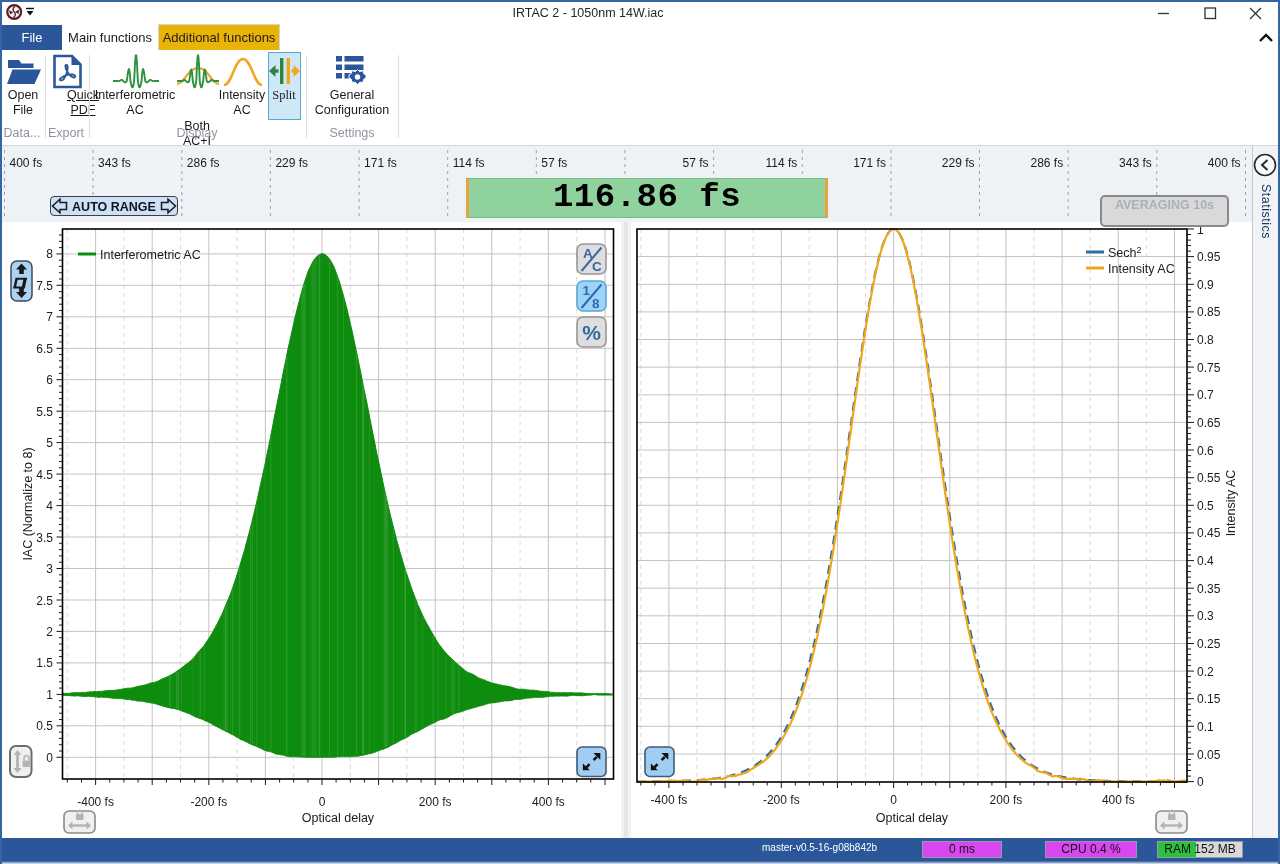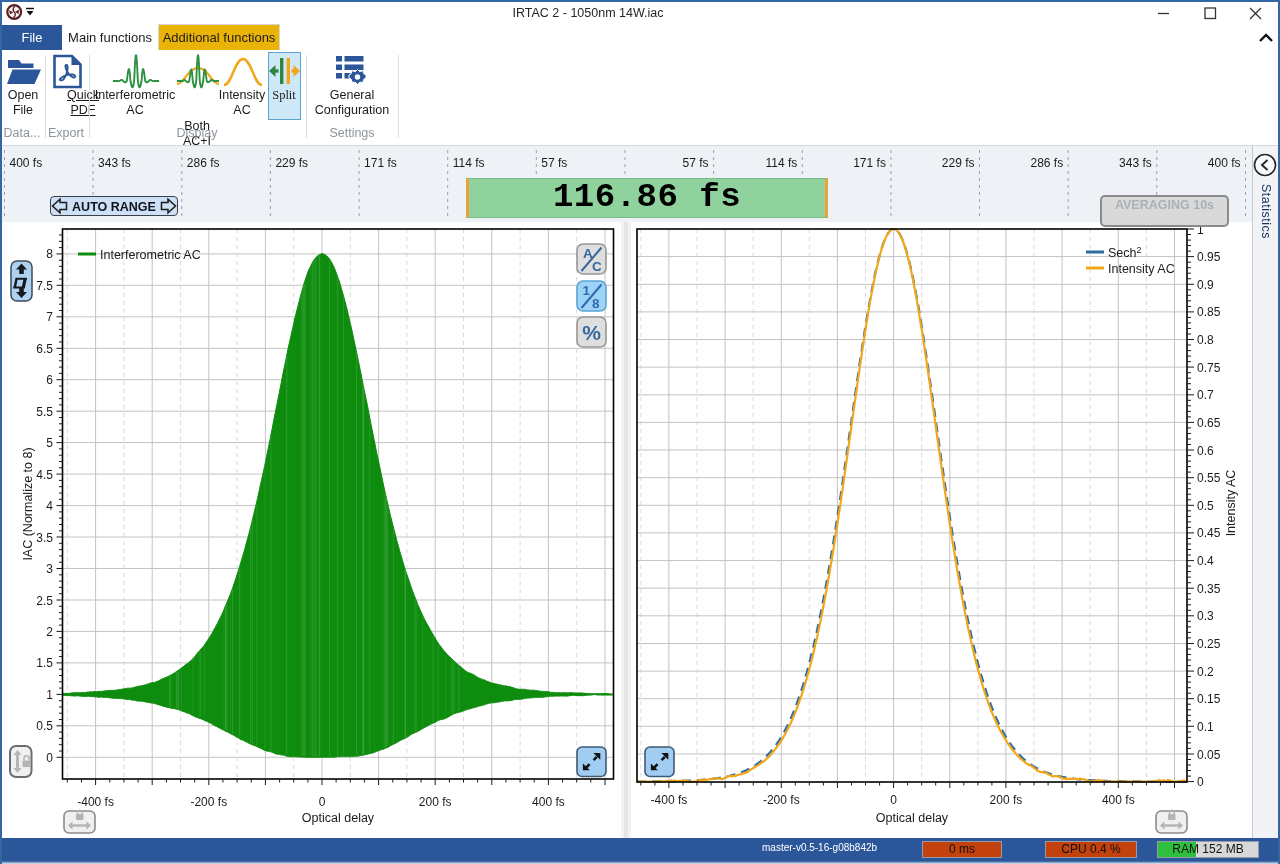--- a/index.html
+++ b/index.html
@@ -15,21 +15,21 @@
 #ruler { left:2px; top:146px; width:1250px; height:76px; background:#eef1f6; }
 #statstrip { left:1252px; top:146px; width:26px; height:692px; background:#f1f3f6; border-left:1px solid #c3c8cf; }
 #statstext { position:absolute; left:1257px; top:184px; width:16px; font-size:12.5px; color:#16355c; writing-mode:vertical-rl; letter-spacing:0.5px; z-index:5; }
 #charts { left:2px; top:222px; width:1250px; height:616px; background:#ffffff; }
 #autorange { left:50px; top:196px; width:128px; height:20px; background:#cde0f6; border:1px solid #38404c; border-radius:4px; z-index:5; }
 #greenbox { left:443px; top:178px; width:362px; height:40px; background:#90d29d; border-top:1px solid #74bd82; border-bottom:1px solid #74bd82; border-left:3px solid #e8a33b; border-right:3px solid #e8a33b; z-index:5; text-align:center;margin-left:23px; }
 #greenbox span { font-family:"Liberation Mono",monospace; font-weight:bold; font-size:34px; line-height:37px; color:#000; letter-spacing:0.5px; }
 #averaging { left:1100px; top:195px; width:129px; height:32px; background:#d9d9d9; border:2px solid #8a8a8a; border-radius:5px; z-index:5; text-align:center; font-weight:bold; font-size:12.5px; color:#aab0b8; line-height:17px; }
 #statusbar { left:0px; top:838px; width:1280px; height:23px; background:#2b579a; }
 #statusfade { left:0px; top:861px; width:1280px; height:3px; background:linear-gradient(#2b579a,#e8ecf4); }
-.sbox { position:absolute; top:841px; height:17px; background:#c2410c; border:1px solid #959ca7; font-size:12px; color:#111; text-align:center; line-height:15px; z-index:60; }
+.sbox { position:absolute; top:841px; height:17px; background:#d946ef; border:1px solid #959ca7; font-size:12px; color:#111; text-align:center; line-height:15px; z-index:60; }
 #sver { position:absolute; top:842px; left:762px; color:#fff; font-size:10px; z-index:60; }
 svg text { font-family:"Liberation Sans",sans-serif; }
 .tl { font-size:12px; fill:#1b1b1b; }
 .rt { font-size:12px; fill:#1b1b1b; }
 .gM { stroke:#c3c3c3; stroke-width:1; }
 .gm { stroke:#dadada; stroke-width:1; stroke-dasharray:4 4; }
 .tk { stroke:#1a1a1a; stroke-width:1; }
 .rl { stroke:#9aa0a8; stroke-width:1; stroke-dasharray:3 4; }
 </style></head>
 <body>
@@ -696,15 +696,15 @@
       <path d="M22.5 10.5 L27 14.5 L22.5 18.5 Z" fill="#b4b4b4"></path>
     </g>
   </g>
 </svg>
 
 <div class="abs" id="statusbar"></div>
 <div class="abs" id="statusfade"></div>
 <div id="sver">master-v0.5-16-g08b842b</div>
 <div class="sbox" style="left:922px;width:80px;">0 ms</div>
 <div class="sbox" style="left:1045px;width:92px;">CPU 0.4 %</div>
-<div class="sbox" style="left:1157px;width:102px;background:linear-gradient(90deg,#2ebf3e 0 38px,#d8d8d8 38px);">RAM 152 MB</div>
+<div class="sbox" style="left:1157px;width:86px;background:linear-gradient(90deg,#2ebf3e 0 38px,#d8d8d8 38px);">RAM 152 MB</div>
 
 <div class="abs" id="frame"></div>
 
 </body></html>

